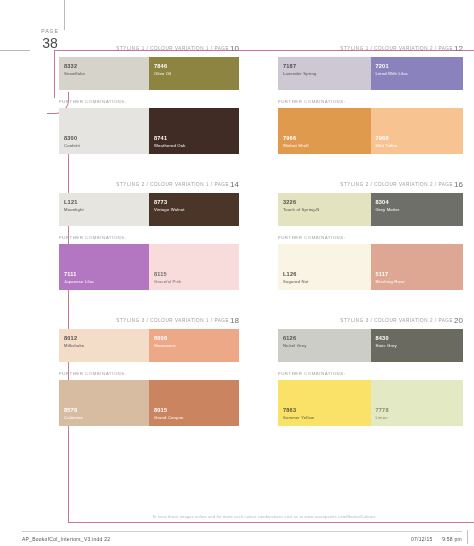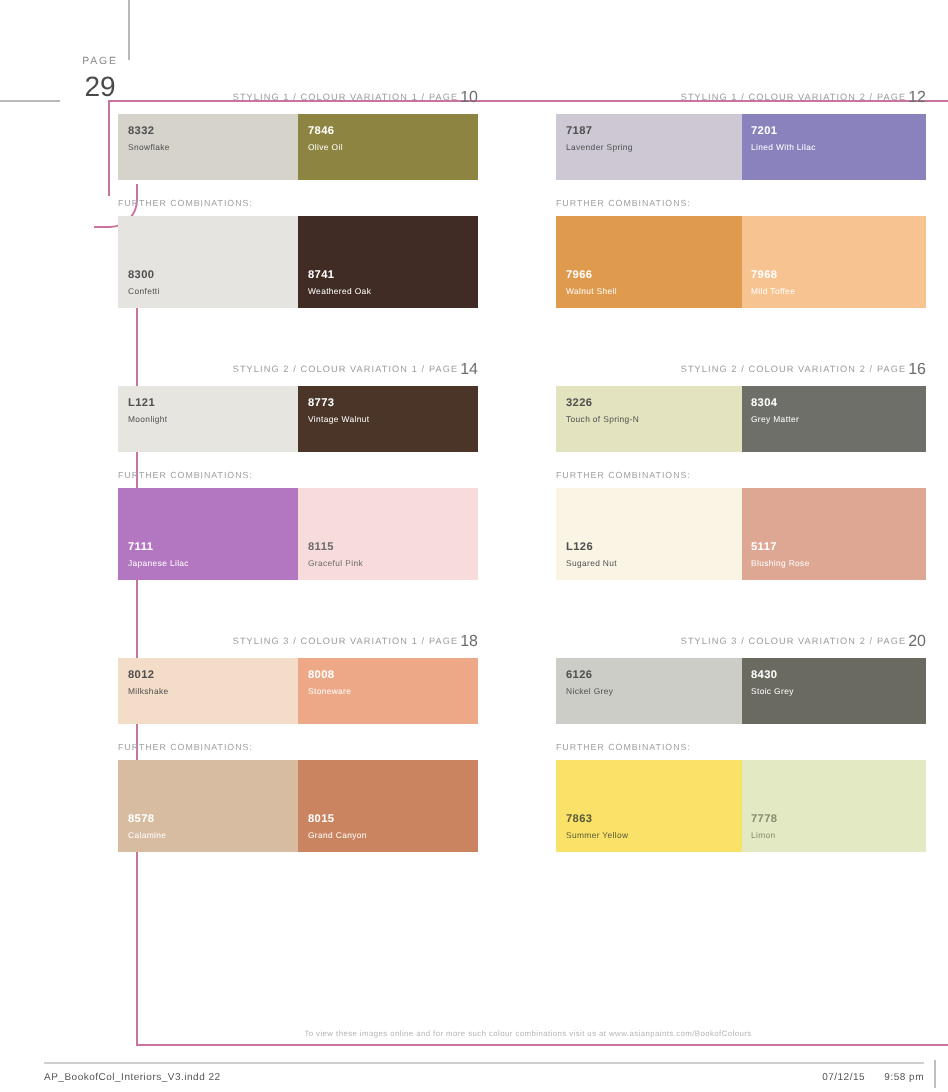--- a/index.html
+++ b/index.html
@@ -104,21 +104,21 @@
 
 <div class="frame-top-right"></div>
 <div class="frame-arc"></div>
 <div class="frame-left-lower"></div>
 <div class="frame-bottom"></div>
 <div style="position:absolute;left:54px;top:50px;width:24px;height:1.2px;background:#c9749f;"></div>
 <div style="position:absolute;left:54px;top:50px;width:1.2px;height:48px;background:#c9749f;"></div>
 
 <div class="page-label">
   <div class="word">PAGE</div>
-  <div class="num">29</div>
+  <div class="num">38</div>
 </div>
 
 <div class="content" id="grid">
     <div class="block-row">
       <div class="block left">
         <div class="block-head">STYLING 1 / COLOUR VARIATION 1 /  PAGE<span class="pgnum">10</span></div>
         <div class="pair">
           <div class="swatch" style="background: rgb(214, 211, 203);">
             <div class="lbl" style="color: rgb(79, 79, 79);">
               <span class="code">8332</span>

